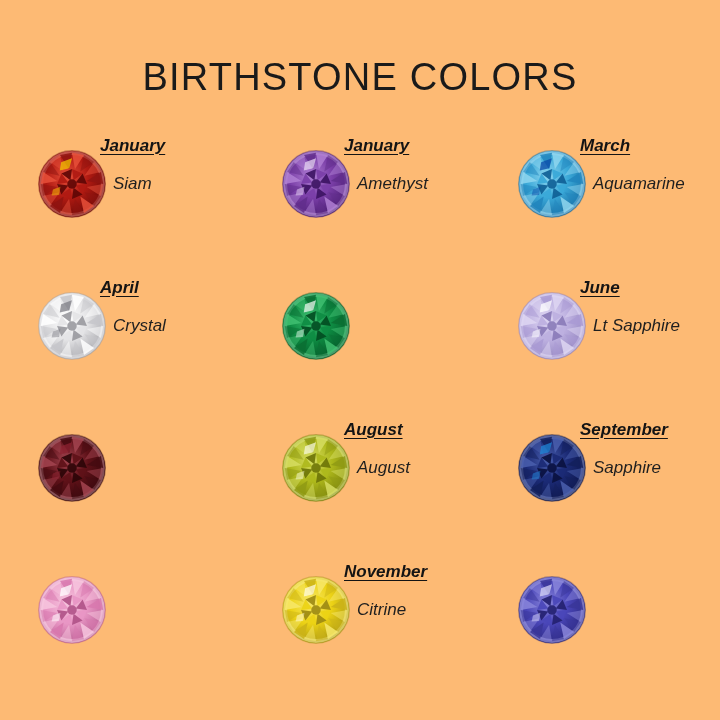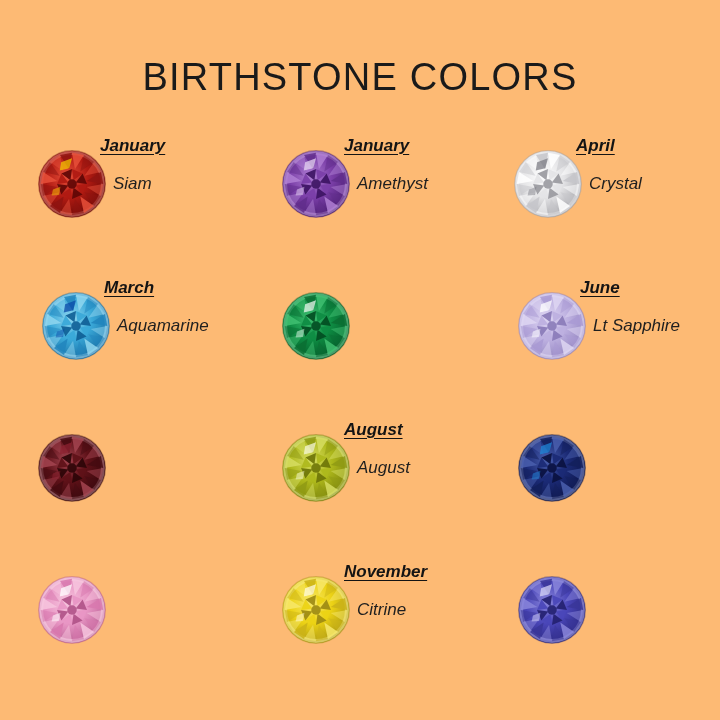--- a/index.html
+++ b/index.html
@@ -182,20 +182,67 @@
             <polygon points="34,18 50,12 46,27 32,30" fill="#e6d4f2" opacity="0.75"></polygon>
             <polygon points="22,58 33,54 31,66 20,67" fill="#e6d4f2" opacity="0.5"></polygon>
             <circle cx="50" cy="50" r="49" fill="none" stroke="#3d1463" stroke-width="2" opacity="0.35"></circle>
           </svg>
         </div>
         <div class="text-col">
           <div class="month">January</div>
           <div class="stone">Amethyst</div>
         </div>
       </div>
+      <div class="cell col3">
+        <div class="gem-wrap">
+          <svg viewBox="0 0 100 100">
+            <defs>
+              <radialGradient id="gg2" cx="42%" cy="38%" r="72%">
+                <stop offset="0" stop-color="#8fd6ef"></stop>
+                <stop offset="0.45" stop-color="#3aa8d8"></stop>
+                <stop offset="1" stop-color="#0f5f96"></stop>
+              </radialGradient>
+            </defs>
+            <circle cx="50" cy="50" r="49" fill="url(#gg2)"></circle>
+            <circle cx="50" cy="50" r="45.5" fill="none" stroke="#b3dff0" stroke-width="6" opacity="0.55"></circle>
+            <polygon points="50.00,4.00 67.60,7.50 54.29,28.42" fill="#8fd6ef" opacity="0.85"></polygon>
+            <polygon points="67.60,7.50 82.53,17.47 62.22,31.71" fill="#2185bd" opacity="0.5"></polygon>
+            <polygon points="82.53,17.47 92.50,32.40 68.29,37.78" fill="#8fd6ef" opacity="0.5"></polygon>
+            <polygon points="92.50,32.40 96.00,50.00 71.58,45.71" fill="#2185bd" opacity="0.85"></polygon>
+            <polygon points="96.00,50.00 92.50,67.60 71.58,54.29" fill="#8fd6ef" opacity="0.5"></polygon>
+            <polygon points="92.50,67.60 82.53,82.53 68.29,62.22" fill="#2185bd" opacity="0.5"></polygon>
+            <polygon points="82.53,82.53 67.60,92.50 62.22,68.29" fill="#8fd6ef" opacity="0.85"></polygon>
+            <polygon points="67.60,92.50 50.00,96.00 54.29,71.58" fill="#2185bd" opacity="0.5"></polygon>
+            <polygon points="50.00,96.00 32.40,92.50 45.71,71.58" fill="#8fd6ef" opacity="0.5"></polygon>
+            <polygon points="32.40,92.50 17.47,82.53 37.78,68.29" fill="#2185bd" opacity="0.85"></polygon>
+            <polygon points="17.47,82.53 7.50,67.60 31.71,62.22" fill="#8fd6ef" opacity="0.5"></polygon>
+            <polygon points="7.50,67.60 4.00,50.00 28.42,54.29" fill="#2185bd" opacity="0.5"></polygon>
+            <polygon points="4.00,50.00 7.50,32.40 28.42,45.71" fill="#8fd6ef" opacity="0.85"></polygon>
+            <polygon points="7.50,32.40 17.47,17.47 31.71,37.78" fill="#2185bd" opacity="0.5"></polygon>
+            <polygon points="17.47,17.47 32.40,7.50 37.78,31.71" fill="#8fd6ef" opacity="0.5"></polygon>
+            <polygon points="32.40,7.50 50.00,4.00 45.71,28.42" fill="#2185bd" opacity="0.85"></polygon>
+            <polygon points="50.00,28.00 65.56,34.44 52.30,44.46" fill="#3aa8d8" opacity="0.92"></polygon>
+            <polygon points="65.56,34.44 72.00,50.00 55.54,47.70" fill="#0f5f96" opacity="0.92"></polygon>
+            <polygon points="72.00,50.00 65.56,65.56 55.54,52.30" fill="#3aa8d8" opacity="0.92"></polygon>
+            <polygon points="65.56,65.56 50.00,72.00 52.30,55.54" fill="#0f5f96" opacity="0.92"></polygon>
+            <polygon points="50.00,72.00 34.44,65.56 47.70,55.54" fill="#3aa8d8" opacity="0.92"></polygon>
+            <polygon points="34.44,65.56 28.00,50.00 44.46,52.30" fill="#0f5f96" opacity="0.92"></polygon>
+            <polygon points="28.00,50.00 34.44,34.44 44.46,47.70" fill="#3aa8d8" opacity="0.92"></polygon>
+            <polygon points="34.44,34.44 50.00,28.00 47.70,44.46" fill="#0f5f96" opacity="0.92"></polygon>
+            <circle cx="50" cy="50" r="7" fill="#0f5f96" opacity="0.9"></circle>
+            <polygon points="34,18 50,12 46,27 32,30" fill="#0a49a8" opacity="0.75"></polygon>
+            <polygon points="22,58 33,54 31,66 20,67" fill="#0a49a8" opacity="0.5"></polygon>
+            <circle cx="50" cy="50" r="49" fill="none" stroke="#0f5f96" stroke-width="2" opacity="0.35"></circle>
+          </svg>
+        </div>
+        <div class="text-col">
+          <div class="month">March</div>
+          <div class="stone">Aquamarine</div>
+        </div>
+      </div>
       <div class="cell col1">
         <div class="gem-wrap">
           <svg viewBox="0 0 100 100">
             <defs>
               <radialGradient id="gg3" cx="42%" cy="38%" r="72%">
                 <stop offset="0" stop-color="#ffffff"></stop>
                 <stop offset="0.45" stop-color="#e4e4e6"></stop>
                 <stop offset="1" stop-color="#9a9aa0"></stop>
               </radialGradient>
             </defs>
@@ -229,67 +276,20 @@
             <polygon points="34,18 50,12 46,27 32,30" fill="#7d7d85" opacity="0.75"></polygon>
             <polygon points="22,58 33,54 31,66 20,67" fill="#7d7d85" opacity="0.5"></polygon>
             <circle cx="50" cy="50" r="49" fill="none" stroke="#9a9aa0" stroke-width="2" opacity="0.35"></circle>
           </svg>
         </div>
         <div class="text-col">
           <div class="month">April</div>
           <div class="stone">Crystal</div>
         </div>
       </div>
-      <div class="cell col3">
-        <div class="gem-wrap">
-          <svg viewBox="0 0 100 100">
-            <defs>
-              <radialGradient id="gg2" cx="42%" cy="38%" r="72%">
-                <stop offset="0" stop-color="#8fd6ef"></stop>
-                <stop offset="0.45" stop-color="#3aa8d8"></stop>
-                <stop offset="1" stop-color="#0f5f96"></stop>
-              </radialGradient>
-            </defs>
-            <circle cx="50" cy="50" r="49" fill="url(#gg2)"></circle>
-            <circle cx="50" cy="50" r="45.5" fill="none" stroke="#b3dff0" stroke-width="6" opacity="0.55"></circle>
-            <polygon points="50.00,4.00 67.60,7.50 54.29,28.42" fill="#8fd6ef" opacity="0.85"></polygon>
-            <polygon points="67.60,7.50 82.53,17.47 62.22,31.71" fill="#2185bd" opacity="0.5"></polygon>
-            <polygon points="82.53,17.47 92.50,32.40 68.29,37.78" fill="#8fd6ef" opacity="0.5"></polygon>
-            <polygon points="92.50,32.40 96.00,50.00 71.58,45.71" fill="#2185bd" opacity="0.85"></polygon>
-            <polygon points="96.00,50.00 92.50,67.60 71.58,54.29" fill="#8fd6ef" opacity="0.5"></polygon>
-            <polygon points="92.50,67.60 82.53,82.53 68.29,62.22" fill="#2185bd" opacity="0.5"></polygon>
-            <polygon points="82.53,82.53 67.60,92.50 62.22,68.29" fill="#8fd6ef" opacity="0.85"></polygon>
-            <polygon points="67.60,92.50 50.00,96.00 54.29,71.58" fill="#2185bd" opacity="0.5"></polygon>
-            <polygon points="50.00,96.00 32.40,92.50 45.71,71.58" fill="#8fd6ef" opacity="0.5"></polygon>
-            <polygon points="32.40,92.50 17.47,82.53 37.78,68.29" fill="#2185bd" opacity="0.85"></polygon>
-            <polygon points="17.47,82.53 7.50,67.60 31.71,62.22" fill="#8fd6ef" opacity="0.5"></polygon>
-            <polygon points="7.50,67.60 4.00,50.00 28.42,54.29" fill="#2185bd" opacity="0.5"></polygon>
-            <polygon points="4.00,50.00 7.50,32.40 28.42,45.71" fill="#8fd6ef" opacity="0.85"></polygon>
-            <polygon points="7.50,32.40 17.47,17.47 31.71,37.78" fill="#2185bd" opacity="0.5"></polygon>
-            <polygon points="17.47,17.47 32.40,7.50 37.78,31.71" fill="#8fd6ef" opacity="0.5"></polygon>
-            <polygon points="32.40,7.50 50.00,4.00 45.71,28.42" fill="#2185bd" opacity="0.85"></polygon>
-            <polygon points="50.00,28.00 65.56,34.44 52.30,44.46" fill="#3aa8d8" opacity="0.92"></polygon>
-            <polygon points="65.56,34.44 72.00,50.00 55.54,47.70" fill="#0f5f96" opacity="0.92"></polygon>
-            <polygon points="72.00,50.00 65.56,65.56 55.54,52.30" fill="#3aa8d8" opacity="0.92"></polygon>
-            <polygon points="65.56,65.56 50.00,72.00 52.30,55.54" fill="#0f5f96" opacity="0.92"></polygon>
-            <polygon points="50.00,72.00 34.44,65.56 47.70,55.54" fill="#3aa8d8" opacity="0.92"></polygon>
-            <polygon points="34.44,65.56 28.00,50.00 44.46,52.30" fill="#0f5f96" opacity="0.92"></polygon>
-            <polygon points="28.00,50.00 34.44,34.44 44.46,47.70" fill="#3aa8d8" opacity="0.92"></polygon>
-            <polygon points="34.44,34.44 50.00,28.00 47.70,44.46" fill="#0f5f96" opacity="0.92"></polygon>
-            <circle cx="50" cy="50" r="7" fill="#0f5f96" opacity="0.9"></circle>
-            <polygon points="34,18 50,12 46,27 32,30" fill="#0a49a8" opacity="0.75"></polygon>
-            <polygon points="22,58 33,54 31,66 20,67" fill="#0a49a8" opacity="0.5"></polygon>
-            <circle cx="50" cy="50" r="49" fill="none" stroke="#0f5f96" stroke-width="2" opacity="0.35"></circle>
-          </svg>
-        </div>
-        <div class="text-col">
-          <div class="month">March</div>
-          <div class="stone">Aquamarine</div>
-        </div>
-      </div>
       <div class="cell col2">
         <div class="gem-wrap">
           <svg viewBox="0 0 100 100">
             <defs>
               <radialGradient id="gg4" cx="42%" cy="38%" r="72%">
                 <stop offset="0" stop-color="#3fbf71"></stop>
                 <stop offset="0.45" stop-color="#0e8c43"></stop>
                 <stop offset="1" stop-color="#024d22"></stop>
               </radialGradient>
             </defs>
@@ -498,20 +498,24 @@
             <polygon points="50.00,72.00 34.44,65.56 47.70,55.54" fill="#1b2a75" opacity="0.92"></polygon>
             <polygon points="34.44,65.56 28.00,50.00 44.46,52.30" fill="#0a1140" opacity="0.92"></polygon>
             <polygon points="28.00,50.00 34.44,34.44 44.46,47.70" fill="#1b2a75" opacity="0.92"></polygon>
             <polygon points="34.44,34.44 50.00,28.00 47.70,44.46" fill="#0a1140" opacity="0.92"></polygon>
             <circle cx="50" cy="50" r="7" fill="#0a1140" opacity="0.9"></circle>
             <polygon points="34,18 50,12 46,27 32,30" fill="#1e84d6" opacity="0.75"></polygon>
             <polygon points="22,58 33,54 31,66 20,67" fill="#1e84d6" opacity="0.5"></polygon>
             <circle cx="50" cy="50" r="49" fill="none" stroke="#0a1140" stroke-width="2" opacity="0.35"></circle>
           </svg>
         </div>
+        <div class="text-col">
+          <div class="month">September</div>
+          <div class="stone">Sapphire</div>
+        </div>
       </div>
       <div class="cell col1">
         <div class="gem-wrap">
           <svg viewBox="0 0 100 100">
             <defs>
               <radialGradient id="gg9" cx="42%" cy="38%" r="72%">
                 <stop offset="0" stop-color="#f7c6de"></stop>
                 <stop offset="0.45" stop-color="#e896c4"></stop>
                 <stop offset="1" stop-color="#b05388"></stop>
               </radialGradient>

